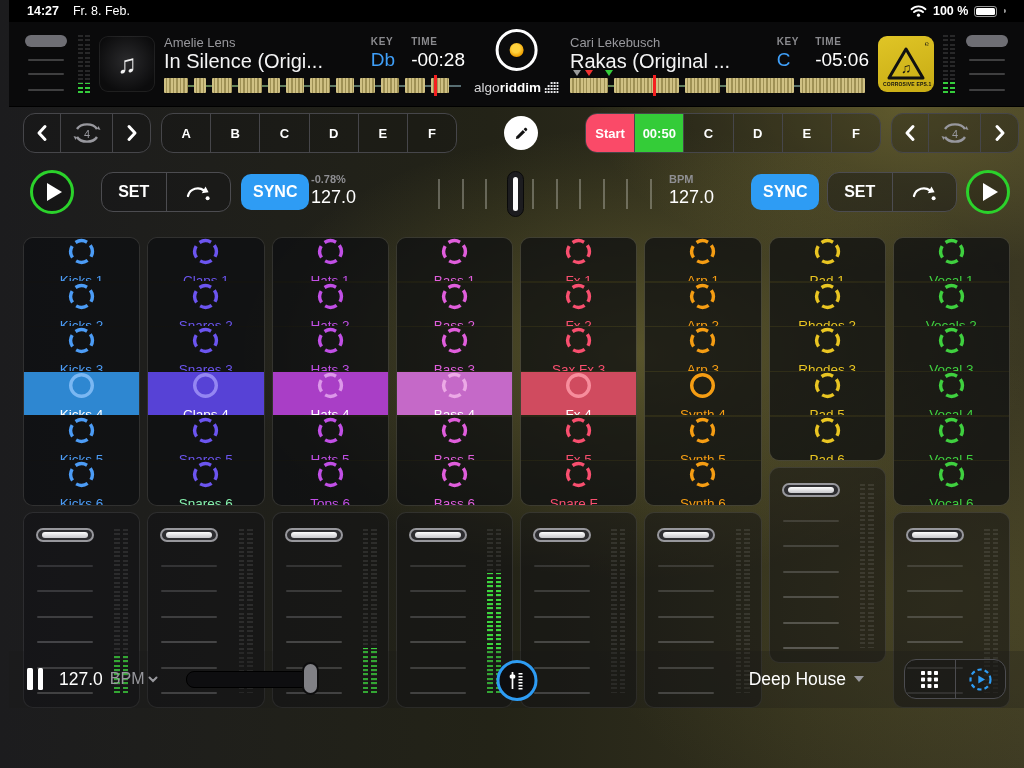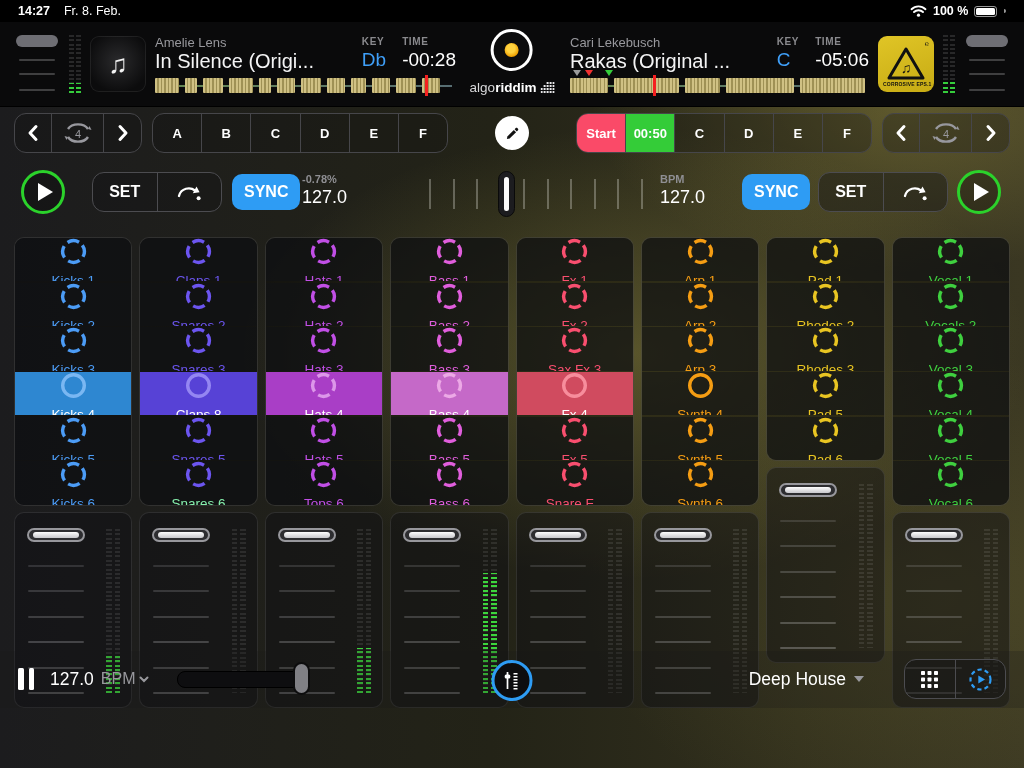--- a/index.html
+++ b/index.html
@@ -4,21 +4,21 @@
 <style>
   html,body{margin:0;padding:0;background:#000;}
   body{width:1024px;height:768px;overflow:hidden;font-family:"Liberation Sans","DejaVu Sans",sans-serif;-webkit-font-smoothing:antialiased;}
   .app{position:relative;width:1024px;height:768px;background:#141416;overflow:hidden;}
   .app::before{content:"";position:absolute;inset:0;pointer-events:none;
     background:
       radial-gradient(55% 42% at 62% 46%, rgba(196,184,84,0.30), rgba(196,184,84,0) 70%),
       radial-gradient(42% 30% at 88% 14%, rgba(200,186,80,0.28), rgba(200,186,80,0) 72%),
       radial-gradient(50% 45% at 92% 78%, rgba(150,142,62,0.18), rgba(0,0,0,0) 70%),
       linear-gradient(90deg,#1c1c1e 0%,#232317 48%,#32301d 78%,#3a3722 100%);}
-  .layer{position:relative;z-index:1;}
+  .layer{position:relative;z-index:1;margin-left:9px;}
 
   
   .statusbar{height:22px;background:#000;display:flex;align-items:center;justify-content:space-between;padding:0 18px;color:#fff;font-size:12.5px;}
   .sb-left{display:flex;gap:14px;align-items:center;}
   .sb-time{font-weight:700;}
   .sb-right{display:flex;gap:6px;align-items:center;font-weight:600;}
   .batt{width:23px;height:11px;border:1px solid rgba(255,255,255,0.6);border-radius:3px;padding:1px;box-sizing:border-box;}
   .batt i{display:block;height:100%;background:#fff;border-radius:1.5px;}
   .batt-tip{width:1.6px;height:4px;background:rgba(255,255,255,0.6);border-radius:0 2px 2px 0;margin-left:1px;}
 
@@ -468,21 +468,21 @@
             <div class="pad">
               <svg class="ring" width="27" height="27" viewBox="0 0 27 27">
                 <circle cx="13.5" cy="13.5" r="10.8" fill="none" stroke="#6c55f0" stroke-width="3.4" stroke-dasharray="12 4.96" transform="rotate(-35 13.5 13.5)"></circle>
               </svg>
               <span class="pad-label" style="color: rgb(108, 85, 240);">Snares 3</span>
             </div>
             <div class="pad" style="background: rgb(87, 66, 214);">
               <svg class="ring" width="27" height="27" viewBox="0 0 27 27">
                 <circle cx="13.5" cy="13.5" r="10.8" fill="none" stroke="#9486f2" stroke-width="3.4"></circle>
               </svg>
-              <span class="pad-label" style="color: rgb(255, 255, 255);">Claps 8</span>
+              <span class="pad-label" style="color: rgb(255, 255, 255);">Claps 4</span>
             </div>
             <div class="pad">
               <svg class="ring" width="27" height="27" viewBox="0 0 27 27">
                 <circle cx="13.5" cy="13.5" r="10.8" fill="none" stroke="#6c55f0" stroke-width="3.4" stroke-dasharray="12 4.96" transform="rotate(-35 13.5 13.5)"></circle>
               </svg>
               <span class="pad-label" style="color: rgb(108, 85, 240);">Snares 5</span>
             </div>
             <div class="pad">
               <svg class="ring" width="27" height="27" viewBox="0 0 27 27">
                 <circle cx="13.5" cy="13.5" r="10.8" fill="none" stroke="#6c55f0" stroke-width="3.4" stroke-dasharray="12 4.96" transform="rotate(-35 13.5 13.5)"></circle>

